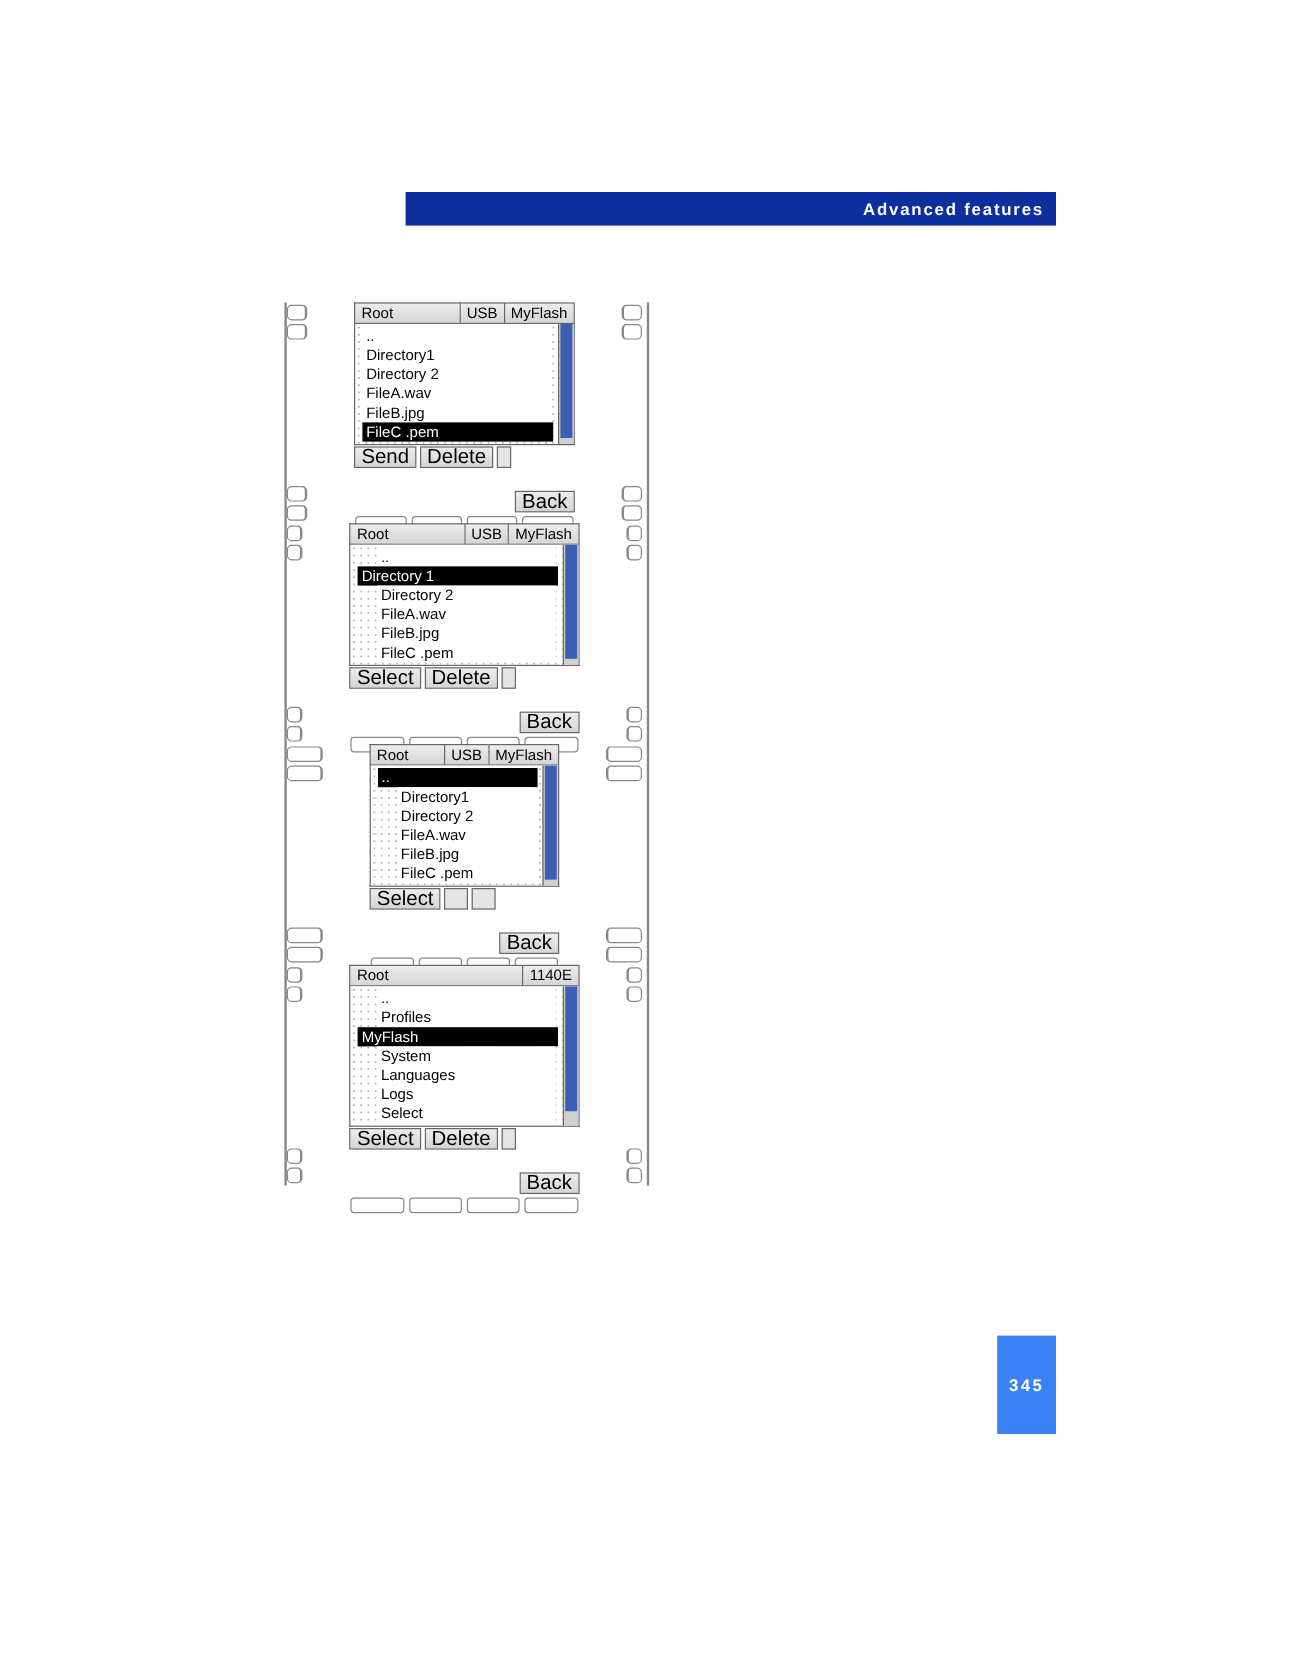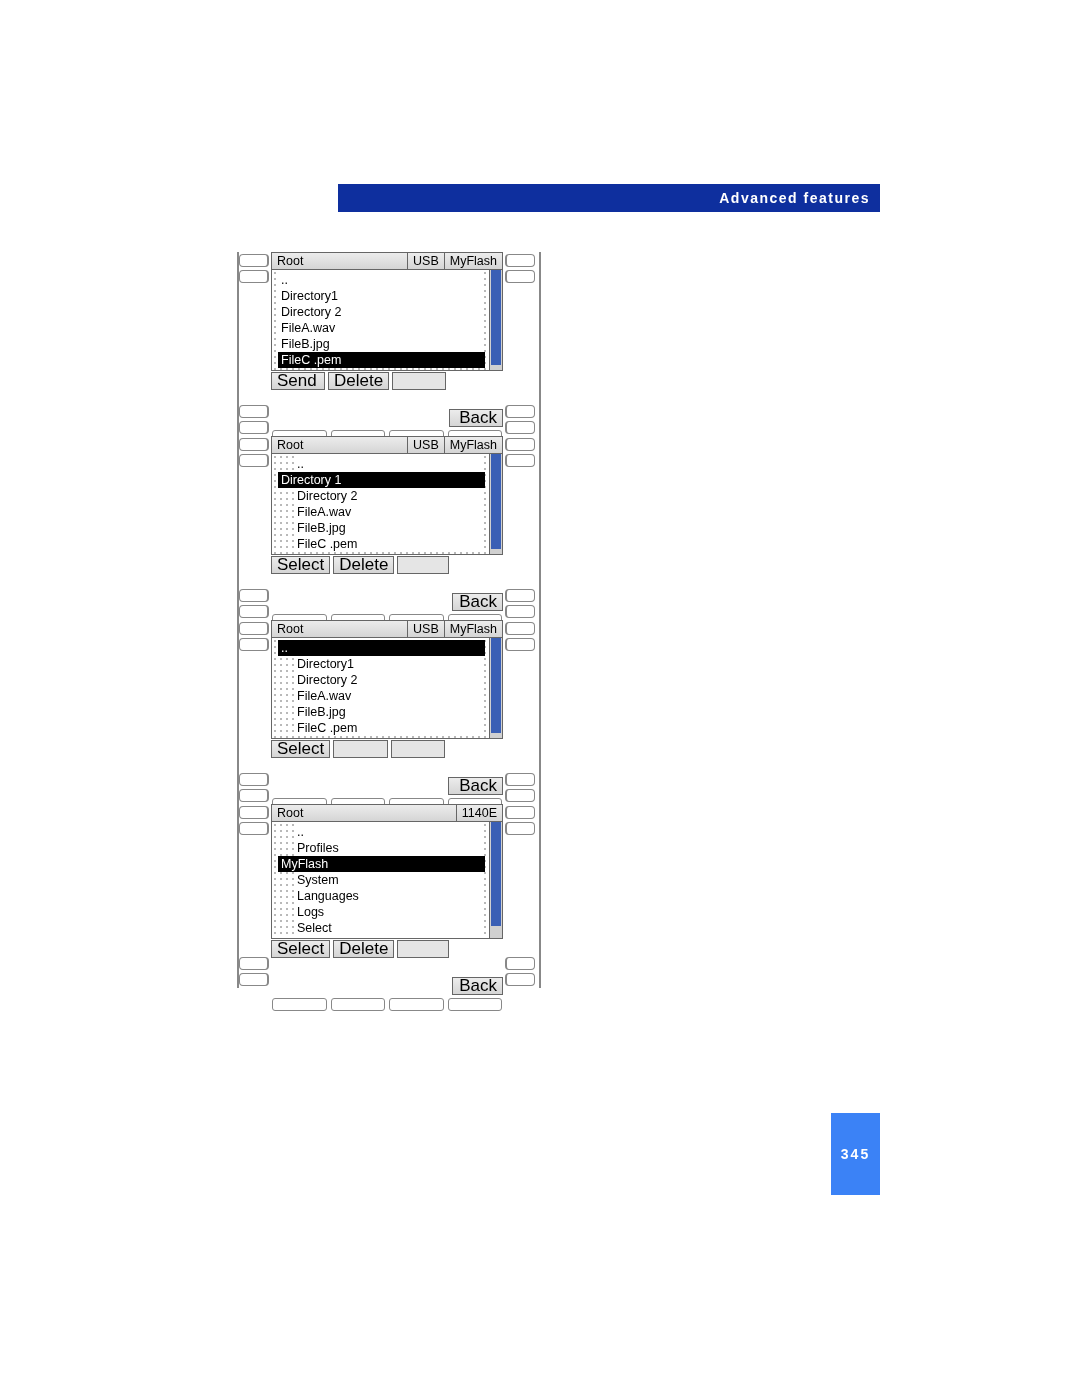--- a/index.html
+++ b/index.html
@@ -16,21 +16,21 @@
     position: relative;
     width: 1080px;
     height: 1397px;
     box-sizing: border-box;
   }
 
   
   .header-bar {
     position: absolute;
     left: 338px;
-    top: 184px;
+    top: 160px;
     width: 542px;
     height: 28px;
     background: #0e2f9e;
     display: flex;
     align-items: center;
     justify-content: flex-end;
     padding-right: 10px;
     box-sizing: border-box;
   }
   .header-bar span {
@@ -76,20 +76,21 @@
     border-left: 2px solid #888;
     border-right: 2px solid #888;
   }
 
   .device {
     width: 296px;
     height: 184px;
     position: relative;
     display: flex;
     align-items: stretch;
+    gap: 37px;
   }
 
   
   .side-col { width: 30px; display: flex; flex-direction: column; justify-content: space-between; padding-top: 2px; padding-bottom: 2px; }
   .side-col .group { display: flex; flex-direction: column; gap: 3px; }
   .side-key {
     height: 13px;
     border: 1px solid #888;
     border-radius: 4px;
     background: #fff;

